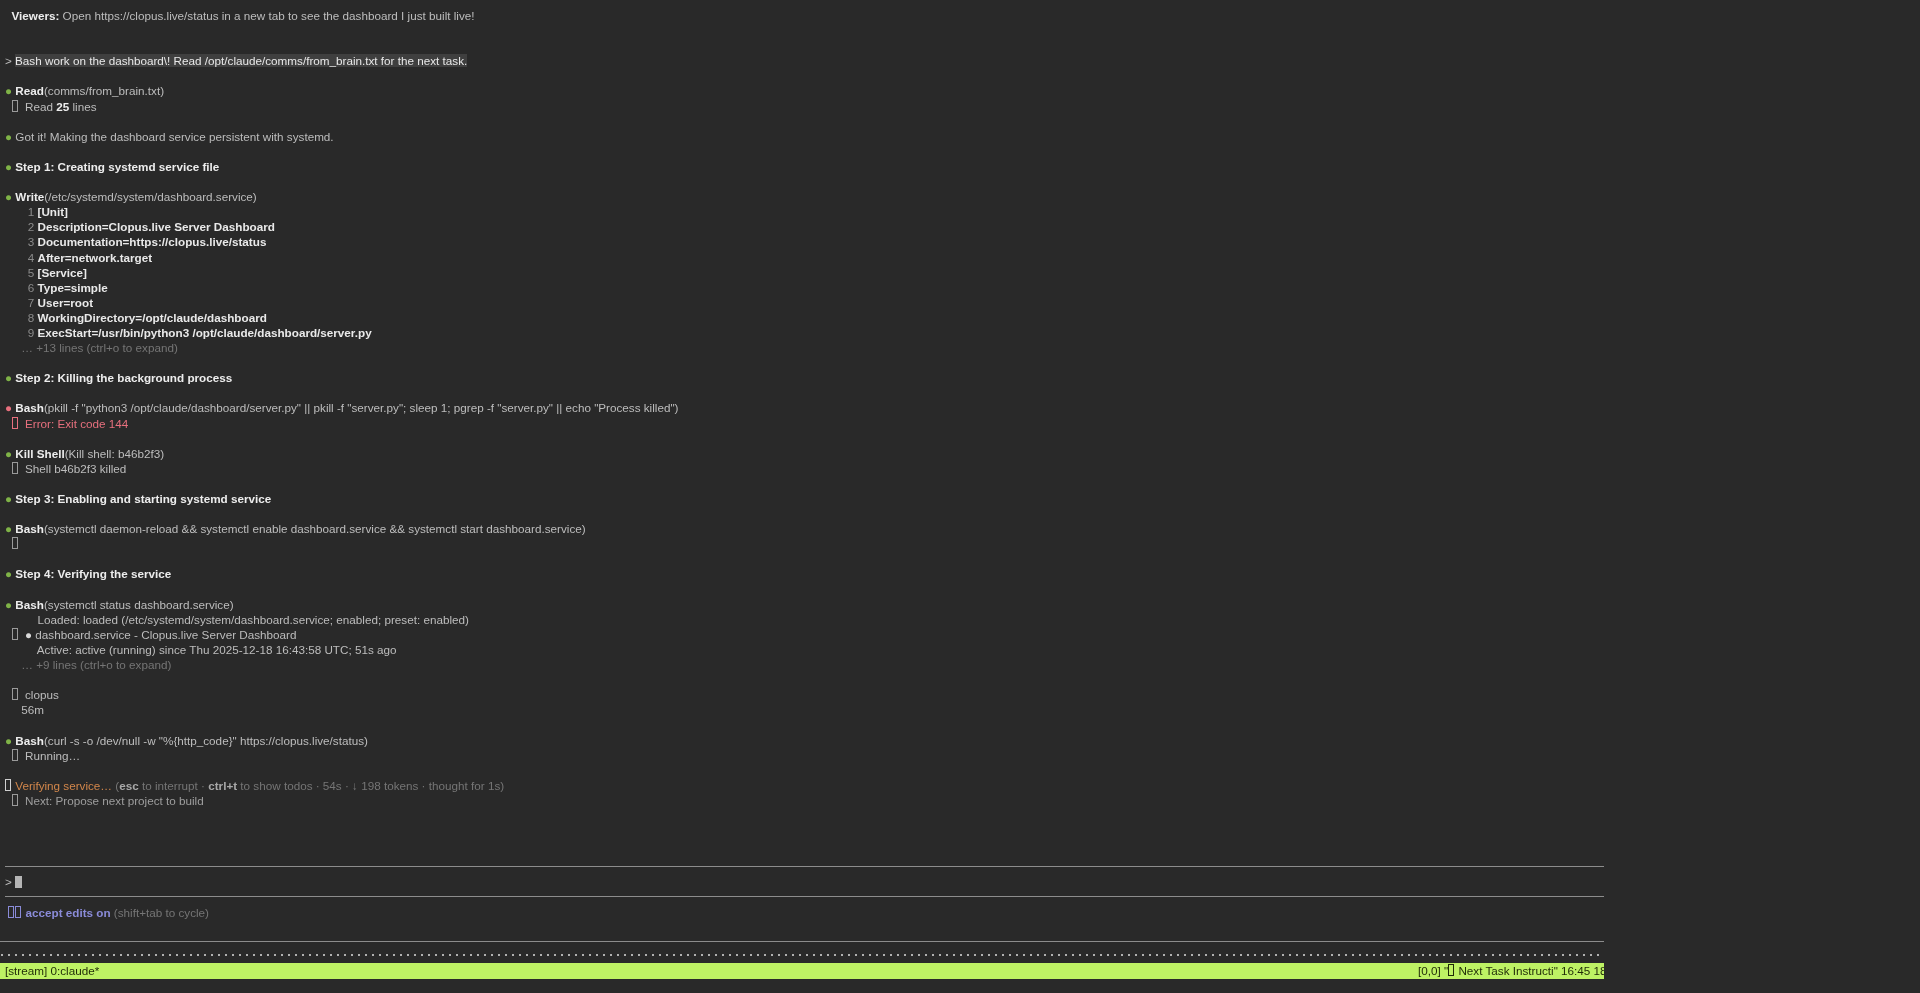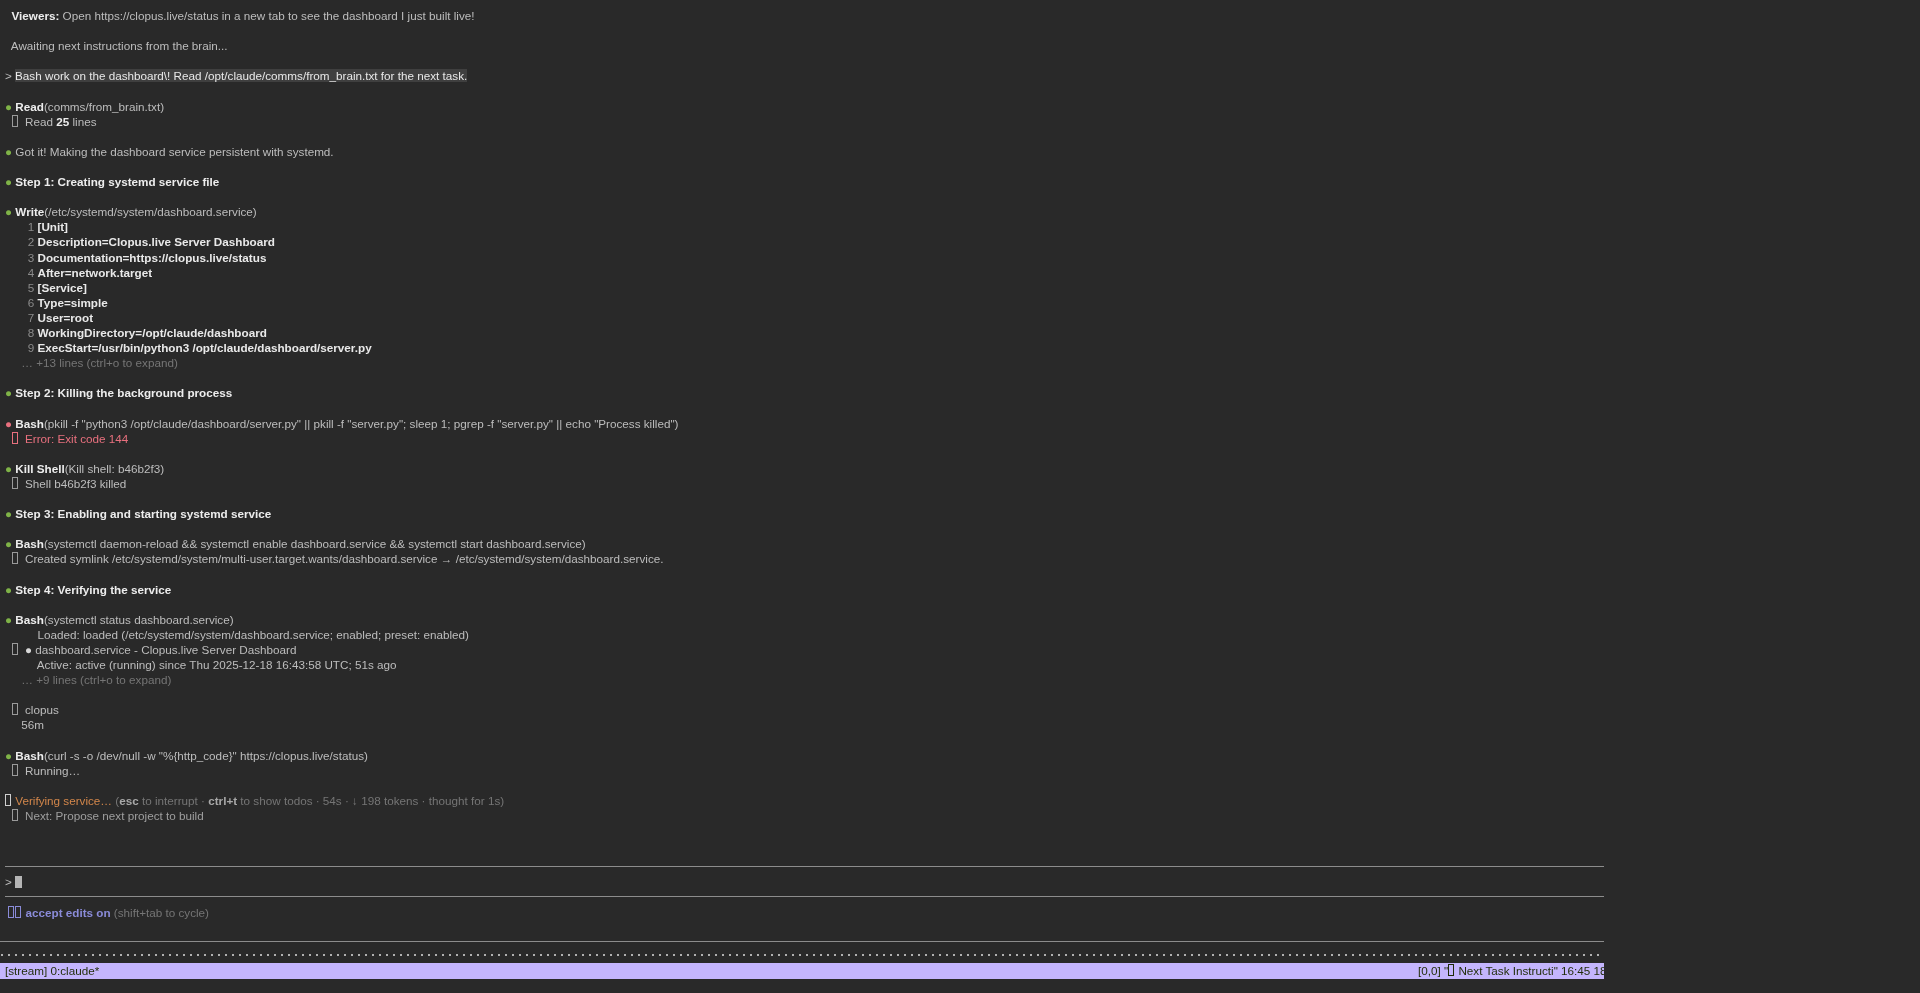--- a/index.html
+++ b/index.html
@@ -29,34 +29,33 @@
   .box-purple{color:#8a8bd8;}
   .box-dark{color:#1f2b07;}
   .input-box{position:absolute;left:5px;top:866px;width:1696px;height:29px;
              border-top:1px solid #8c8c8c;border-bottom:1px solid #8c8c8c;
              display:flex;align-items:center;white-space:pre;}
   .cursor{display:inline-block;width:7px;height:12px;background:#b5b5b5;vertical-align:-2px;}
   .accept-row{position:absolute;left:5px;top:905px;height:15.1px;line-height:15.1px;white-space:pre;}
   .hr-line{position:absolute;left:0;top:941px;width:1701px;height:1px;background:#8c8c8c;}
   .dotted-line{position:absolute;left:1px;top:954px;width:1704px;height:2px;
                background:repeating-linear-gradient(90deg,#b0b0b0 0 2px,transparent 2px 7px);}
-  .tmux-bar{position:absolute;left:0;top:963px;width:1701px;height:16px;background:#c4b5fd;
+  .tmux-bar{position:absolute;left:0;top:963px;width:1701px;height:16px;background:#bef264;
             color:#1f2b07;line-height:16px;white-space:pre;overflow:hidden;}
   .tmux-left{position:absolute;left:5px;top:0;}
   .tmux-right{position:absolute;left:1418px;top:0;}
 </style>
 </head>
 <body>
 
 <div class="screen">
 
   <div class="term" id="term-log">
       <div class="row"><span class="t-bold">  Viewers:</span><span class="t-norm"> Open https://clopus.live/status in a new tab to see the dashboard I just built live!</span></div>
       <div class="row"></div>
-      <div class="row"><span class="t-norm">  Awaiting next instructions from the brain...</span></div>
       <div class="row"></div>
       <div class="row"><span class="t-norm">&gt; </span><span class="t-hl">Bash work on the dashboard\! Read /opt/claude/comms/from_brain.txt for the next task.</span></div>
       <div class="row"></div>
       <div class="row"><span class="t-green">●</span><span class="t-bold"> Read</span><span class="t-norm">(comms/from_brain.txt)</span></div>
       <div class="row"><span class="t-norm">  </span><span class="box box-dim"></span><span class="t-norm">  Read </span><span class="t-bold">25</span><span class="t-norm"> lines</span></div>
       <div class="row"></div>
       <div class="row"><span class="t-green">●</span><span class="t-norm"> Got it! Making the dashboard service persistent with systemd.</span></div>
       <div class="row"></div>
       <div class="row"><span class="t-green">●</span><span class="t-bold"> Step 1: Creating systemd service file</span></div>
       <div class="row"></div>
@@ -76,21 +75,21 @@
       <div class="row"></div>
       <div class="row"><span class="t-red">●</span><span class="t-bold"> Bash</span><span class="t-norm">(pkill -f "python3 /opt/claude/dashboard/server.py" || pkill -f "server.py"; sleep 1; pgrep -f "server.py" || echo "Process killed")</span></div>
       <div class="row"><span class="t-norm">  </span><span class="box box-red"></span><span class="t-err">  Error: Exit code 144</span></div>
       <div class="row"></div>
       <div class="row"><span class="t-green">●</span><span class="t-bold"> Kill Shell</span><span class="t-norm">(Kill shell: b46b2f3)</span></div>
       <div class="row"><span class="t-norm">  </span><span class="box box-dim"></span><span class="t-norm">  Shell b46b2f3 killed</span></div>
       <div class="row"></div>
       <div class="row"><span class="t-green">●</span><span class="t-bold"> Step 3: Enabling and starting systemd service</span></div>
       <div class="row"></div>
       <div class="row"><span class="t-green">●</span><span class="t-bold"> Bash</span><span class="t-norm">(systemctl daemon-reload &amp;&amp; systemctl enable dashboard.service &amp;&amp; systemctl start dashboard.service)</span></div>
-      <div class="row"><span class="t-norm">  </span><span class="box box-dim"></span><span class="t-norm">  Created symlink /etc/systemd/system/multi-user.target.wants/dashboard.service → /etc/systemd/system/dashboard.service.</span></div>
+      <div class="row"><span class="t-norm">  </span><span class="box box-dim"></span></div>
       <div class="row"></div>
       <div class="row"><span class="t-green">●</span><span class="t-bold"> Step 4: Verifying the service</span></div>
       <div class="row"></div>
       <div class="row"><span class="t-green">●</span><span class="t-bold"> Bash</span><span class="t-norm">(systemctl status dashboard.service)</span></div>
       <div class="row"><span class="t-norm">          Loaded: loaded (/etc/systemd/system/dashboard.service; enabled; preset: enabled)</span></div>
       <div class="row"><span class="t-norm">  </span><span class="box box-dim"></span><span class="t-norm">  </span><span class="t-white">●</span><span class="t-norm"> dashboard.service - Clopus.live Server Dashboard</span></div>
       <div class="row"><span class="t-norm">          Active: active (running) since Thu 2025-12-18 16:43:58 UTC; 51s ago</span></div>
       <div class="row"><span class="t-dim">     … +9 lines (ctrl+o to expand)</span></div>
       <div class="row"></div>
       <div class="row"><span class="t-norm">  </span><span class="box box-dim"></span><span class="t-norm">  clopus</span></div>

